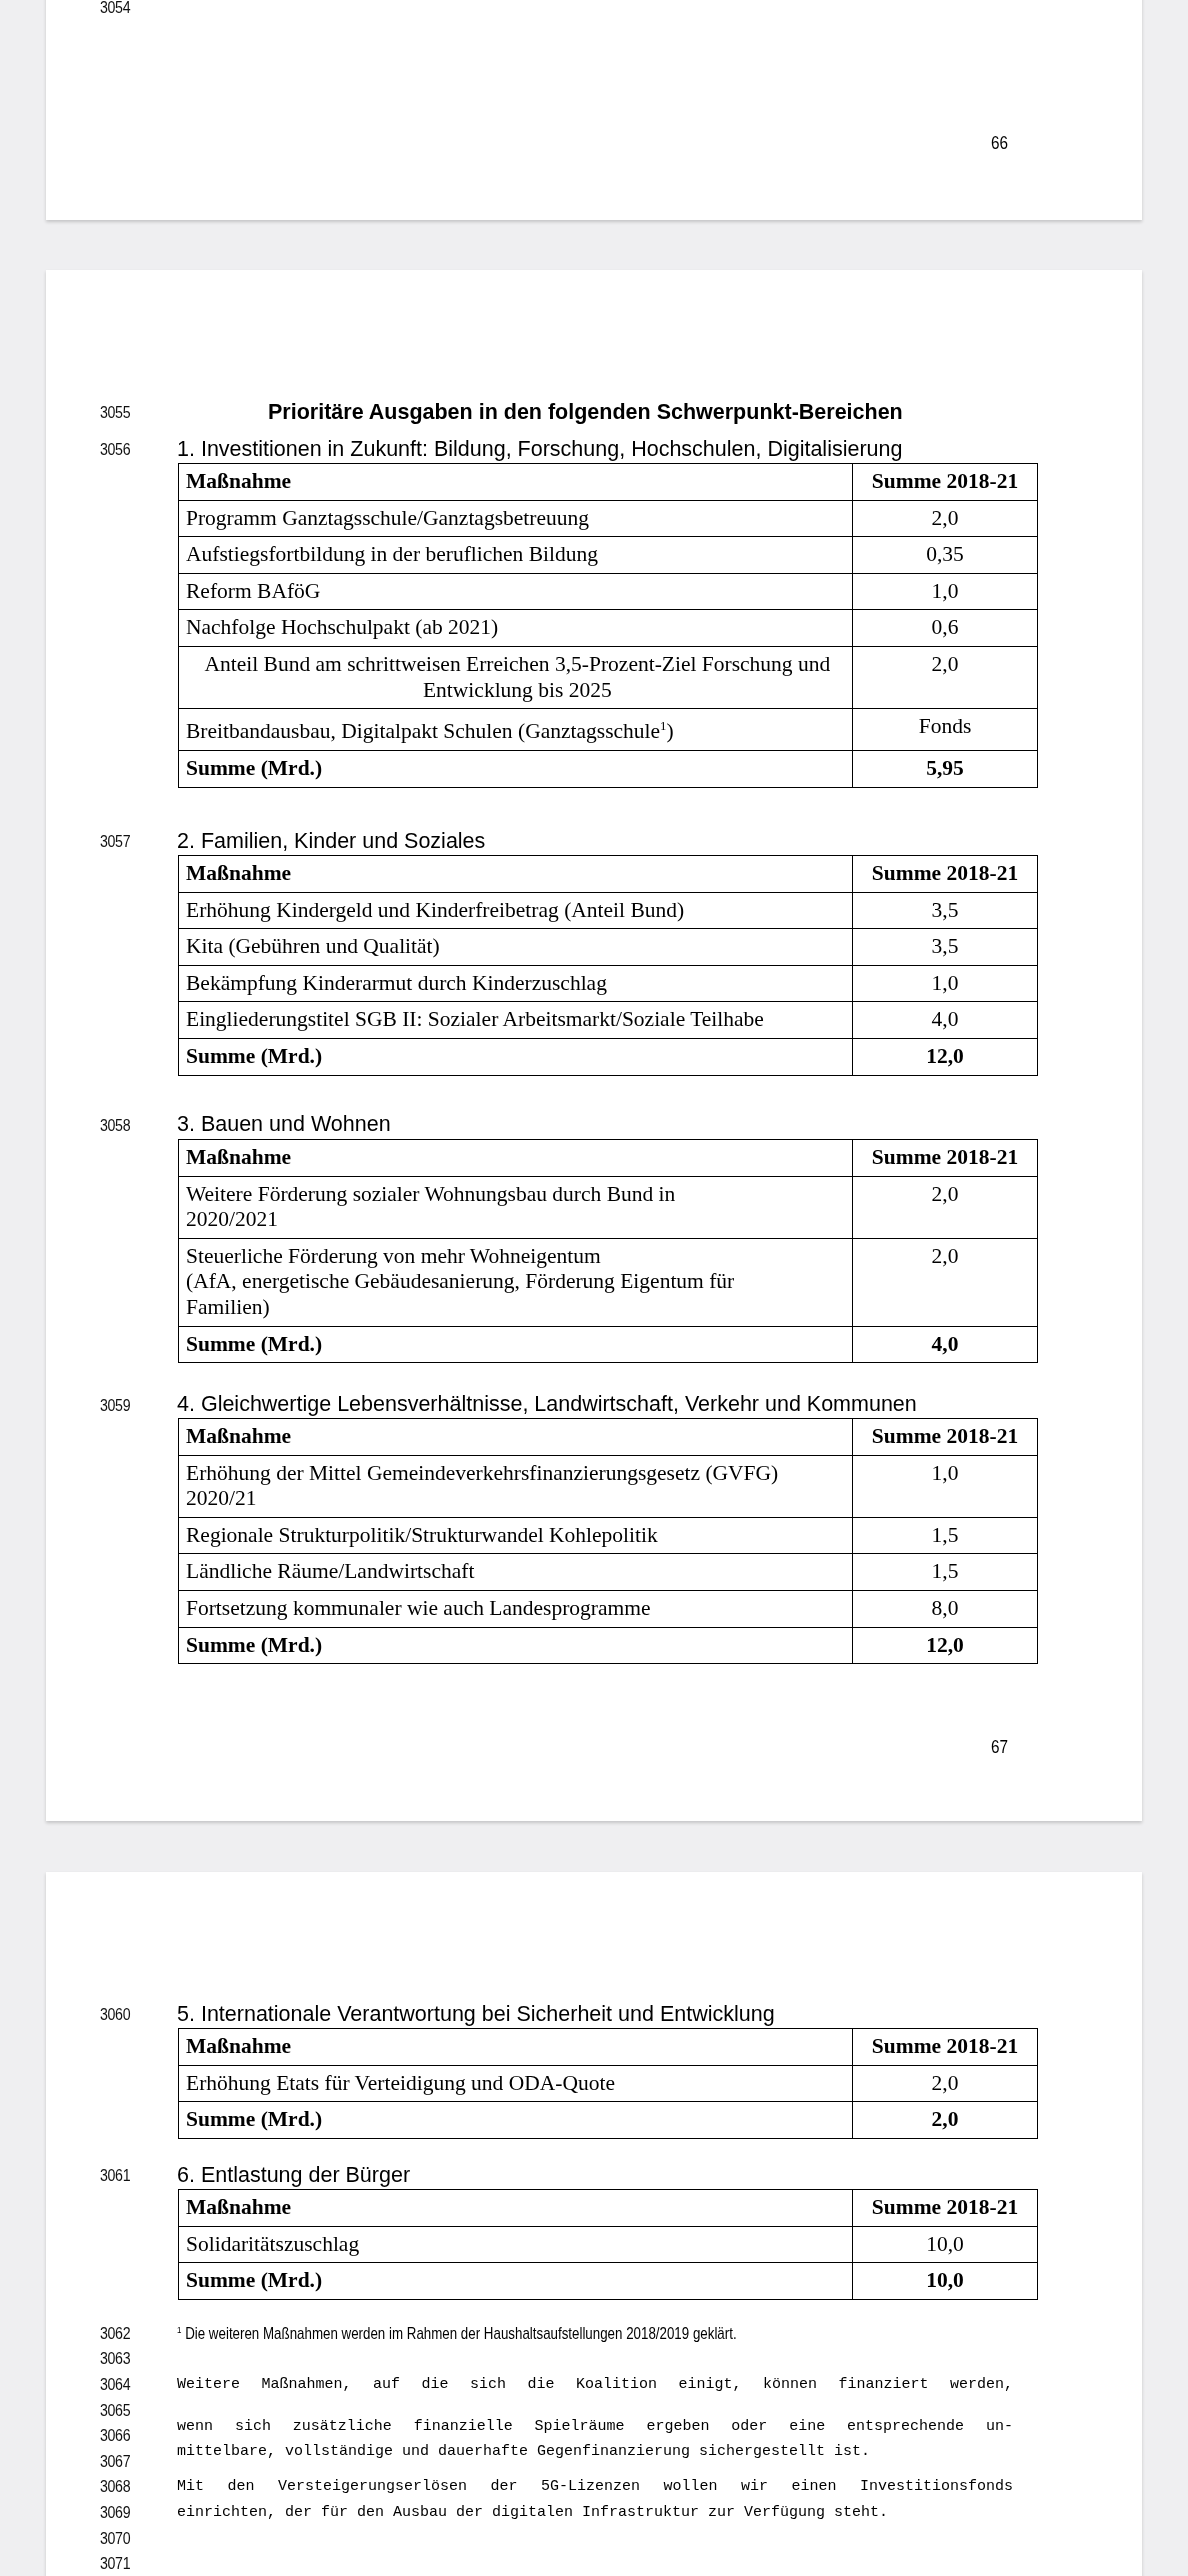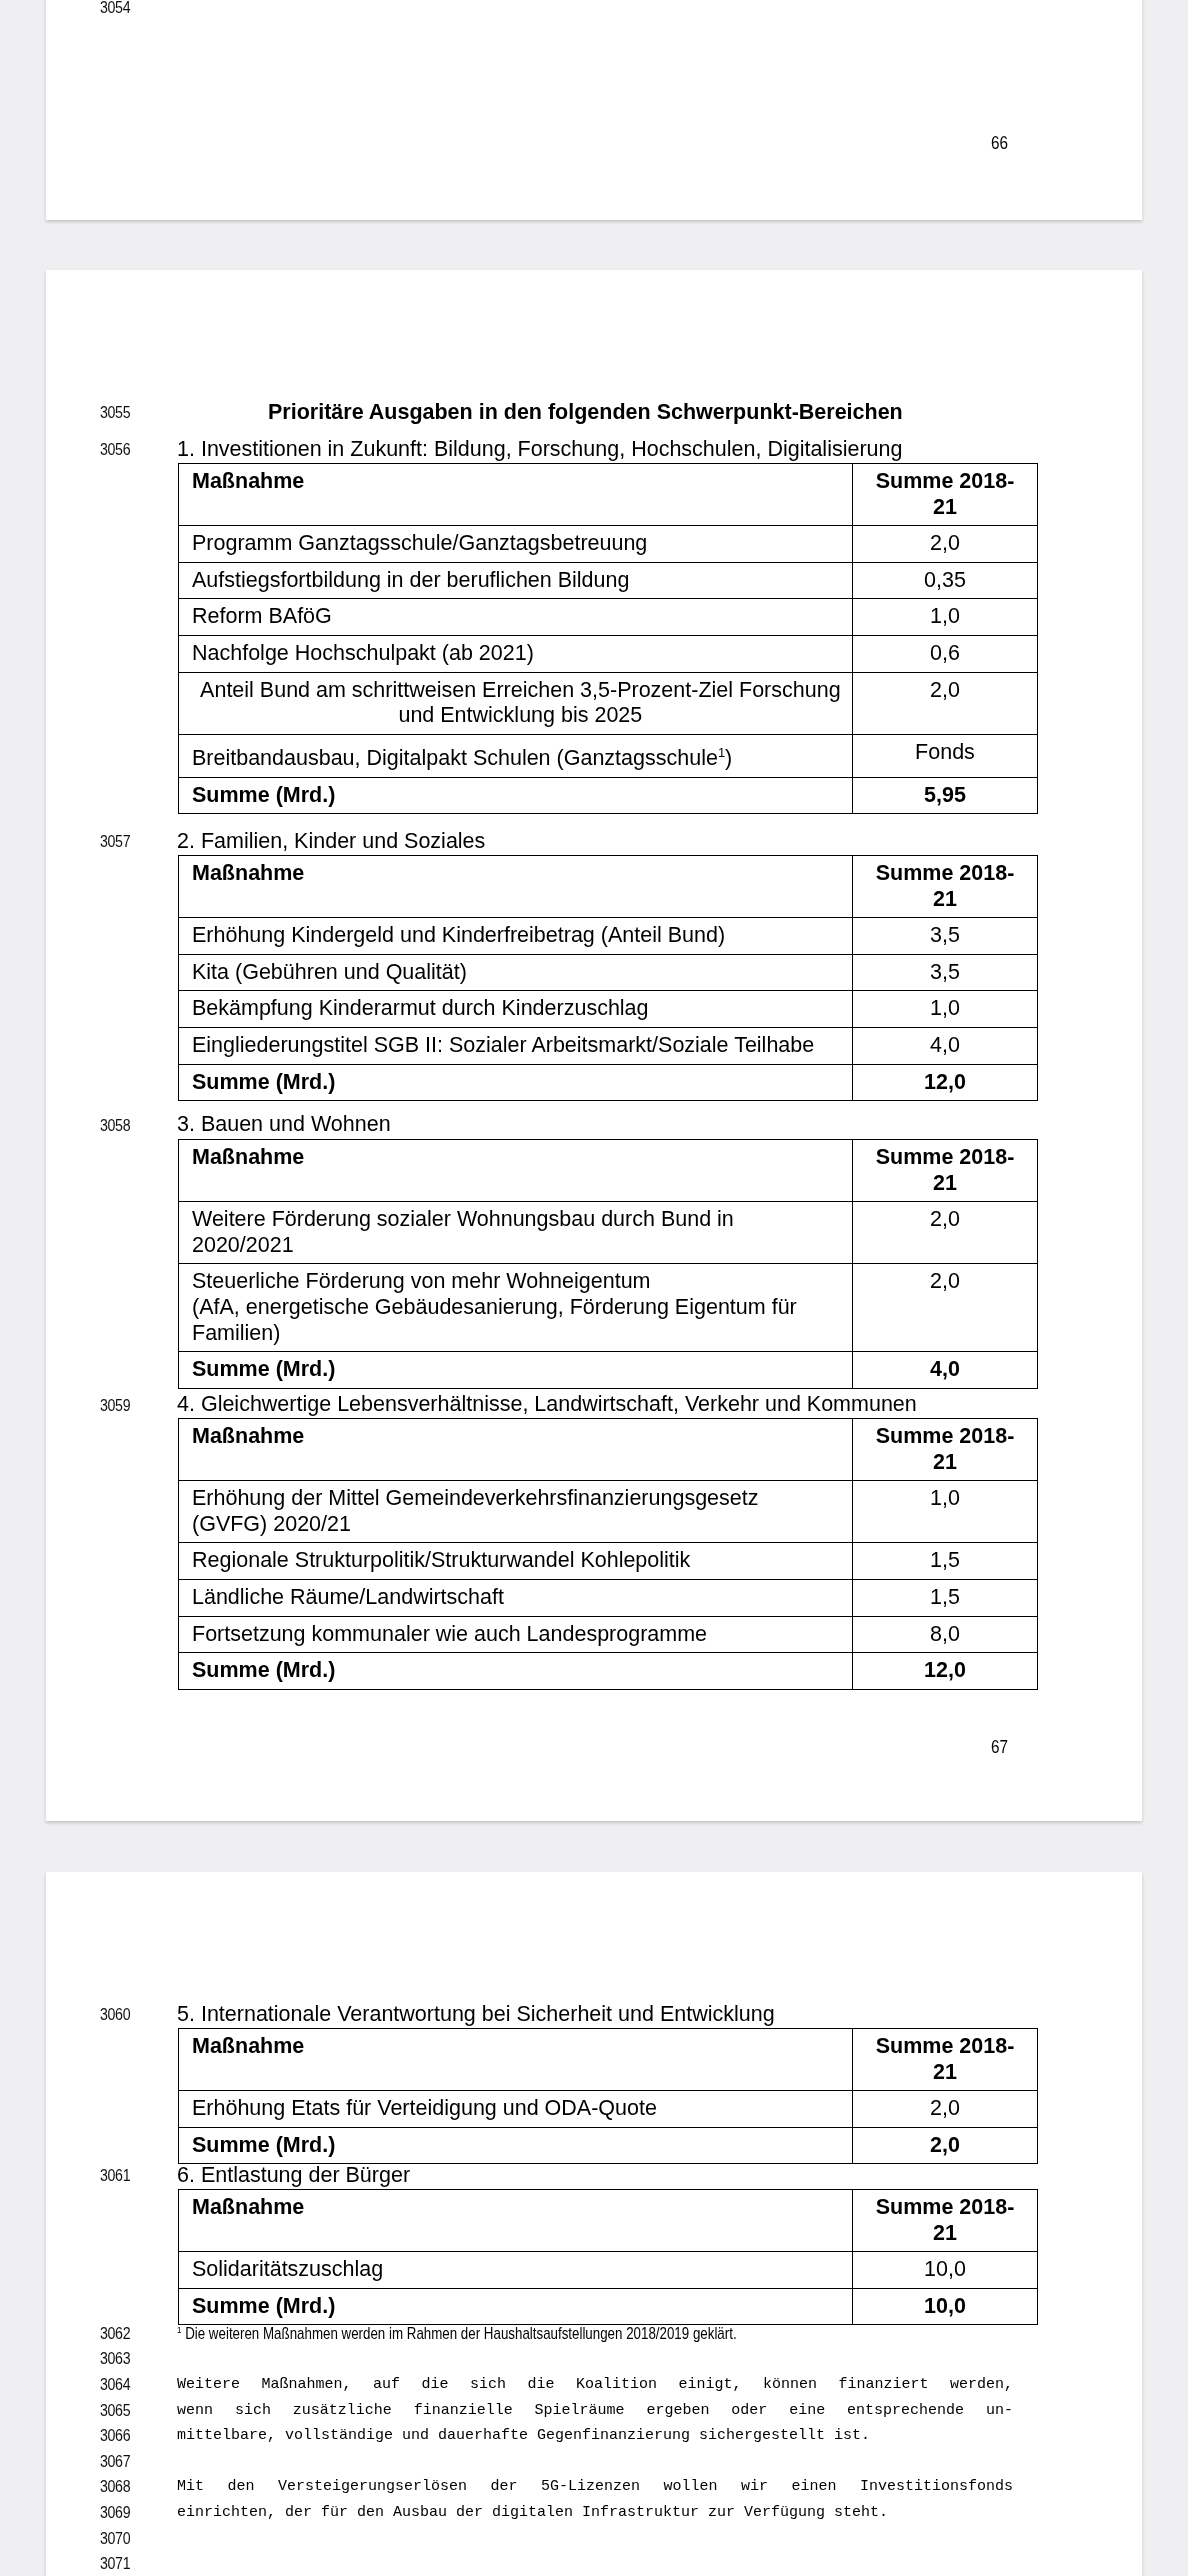--- a/index.html
+++ b/index.html
@@ -4,21 +4,21 @@
 <style>
   * { box-sizing: border-box; margin: 0; padding: 0; }
   html, body { width: 1189px; height: 2576px; overflow: hidden; background: #efeff1; }
   body { position: relative; font-family: "Liberation Sans", sans-serif; color: #000; }
   .page { position: absolute; left: 46px; width: 1096px; background: #fff; box-shadow: 0 1.7px 3.3px rgba(0,0,0,0.18); }
   .ln { position: absolute; left: 100px; font-family: "Liberation Sans Narrow", "Liberation Sans", sans-serif; font-size: 17.3px; color: #111; letter-spacing: -0.4px; transform: scaleX(0.82); transform-origin: left center; }
   .pnum { position: absolute; left: 991px; font-size: 18px; transform: scaleX(0.85); transform-origin: left center; }
   .title-main { position: absolute; left: 268px; font-size: 21.5px; font-weight: bold; }
   .sec { position: absolute; left: 178px; font-size: 21.5px; font-weight: normal; white-space: nowrap; }
   table.t { position: absolute; left: 178px; width: 860px; border-collapse: collapse; font-size: 21.5px; }
-  table.t td { border: 1.7px solid #000; padding: 5px 13px; vertical-align: top; line-height: 25.6px; }
+  table.t td { border: 1.7px solid #000; padding: 5px 7px; vertical-align: top; line-height: 25.6px; font-family: Liberation Serif, serif; }
   table.t td.v { width: 185px; text-align: center; }
   table.t tr.h td { font-weight: bold; }
   table.t tr.s td { font-weight: bold; }
   table.t tr.h td.v { text-align: center; }
   .fn { position: absolute; left: 178px; font-size: 15.7px; font-family: "Liberation Sans Narrow", "Liberation Sans", sans-serif; transform: scaleX(0.85); transform-origin: left center; white-space: nowrap; }
   .para { position: absolute; left: 178px; width: 836px; font-size: 15px; line-height: 25.6px; text-align: justify; font-family: Liberation Mono, monospace; }
   sup { font-size: 60%; }
 </style>
 </head>
 <body>
@@ -204,21 +204,21 @@
   <span class="ln" style="top:451px; left:54px;">3062</span>
   <div class="fn" style="top:452px; left:131px;"><sup>1</sup> <span>Die weiteren Maßnahmen werden im Rahmen der Haushaltsaufstellungen 2018/2019 geklärt.</span></div>
 
   <span class="ln" style="top:476px; left:54px;">3063</span>
 
   <span class="ln" style="top:502px; left:54px;">3064</span>
   <span class="ln" style="top:528px; left:54px;">3065</span>
   <span class="ln" style="top:553px; left:54px;">3066</span>
   <div class="para" style="top:500px; left:131px;">
     <div style="text-align:justify; text-align-last:justify;">Weitere Maßnahmen, auf die sich die Koalition einigt, können finanziert werden,</div>
-    <div style="text-align:justify; text-align-last:justify;">wenn sich zusätzliche finanzielle Spielräume ergeben oder eine entsprechende un-</div>
+    <div style="text-align:justify; text-align-last:justify;margin-top:16px;">wenn sich zusätzliche finanzielle Spielräume ergeben oder eine entsprechende un-</div>
     <div>mittelbare, vollständige und dauerhafte Gegenfinanzierung sichergestellt ist.</div>
   </div>
 
   <span class="ln" style="top:579px; left:54px;">3067</span>
 
   <span class="ln" style="top:604px; left:54px;">3068</span>
   <span class="ln" style="top:630px; left:54px;">3069</span>
   <div class="para" style="top:602px; left:131px;">
     <div style="text-align:justify; text-align-last:justify;">Mit den Versteigerungserlösen der 5G-Lizenzen wollen wir einen Investitionsfonds</div>
     <div>einrichten, der für den Ausbau der digitalen Infrastruktur zur Verfügung steht.</div>

